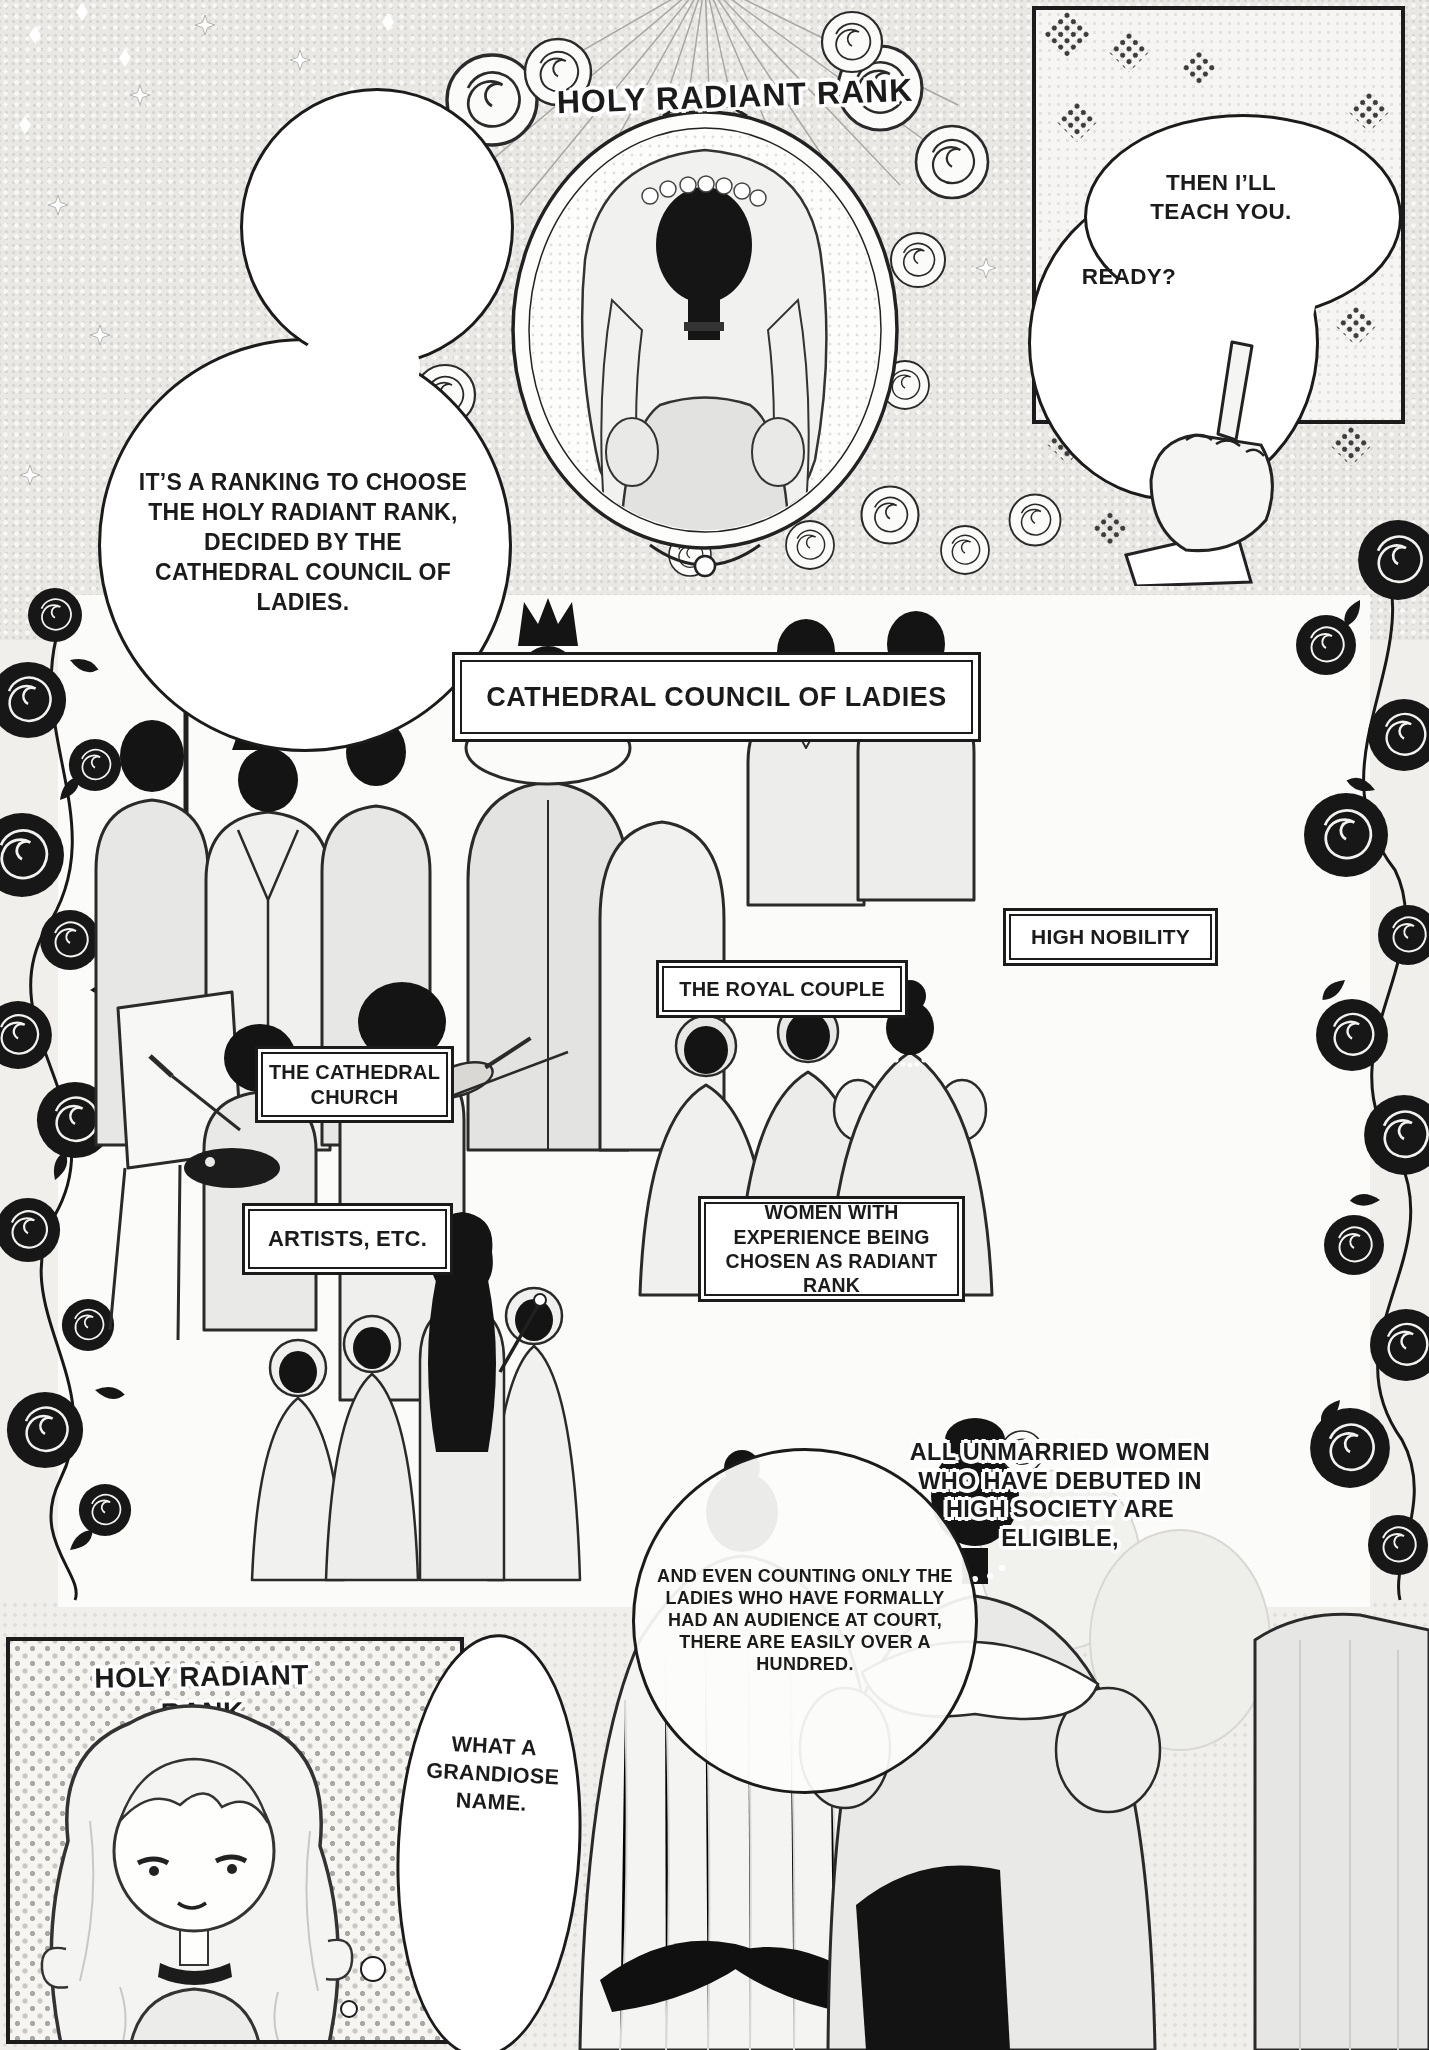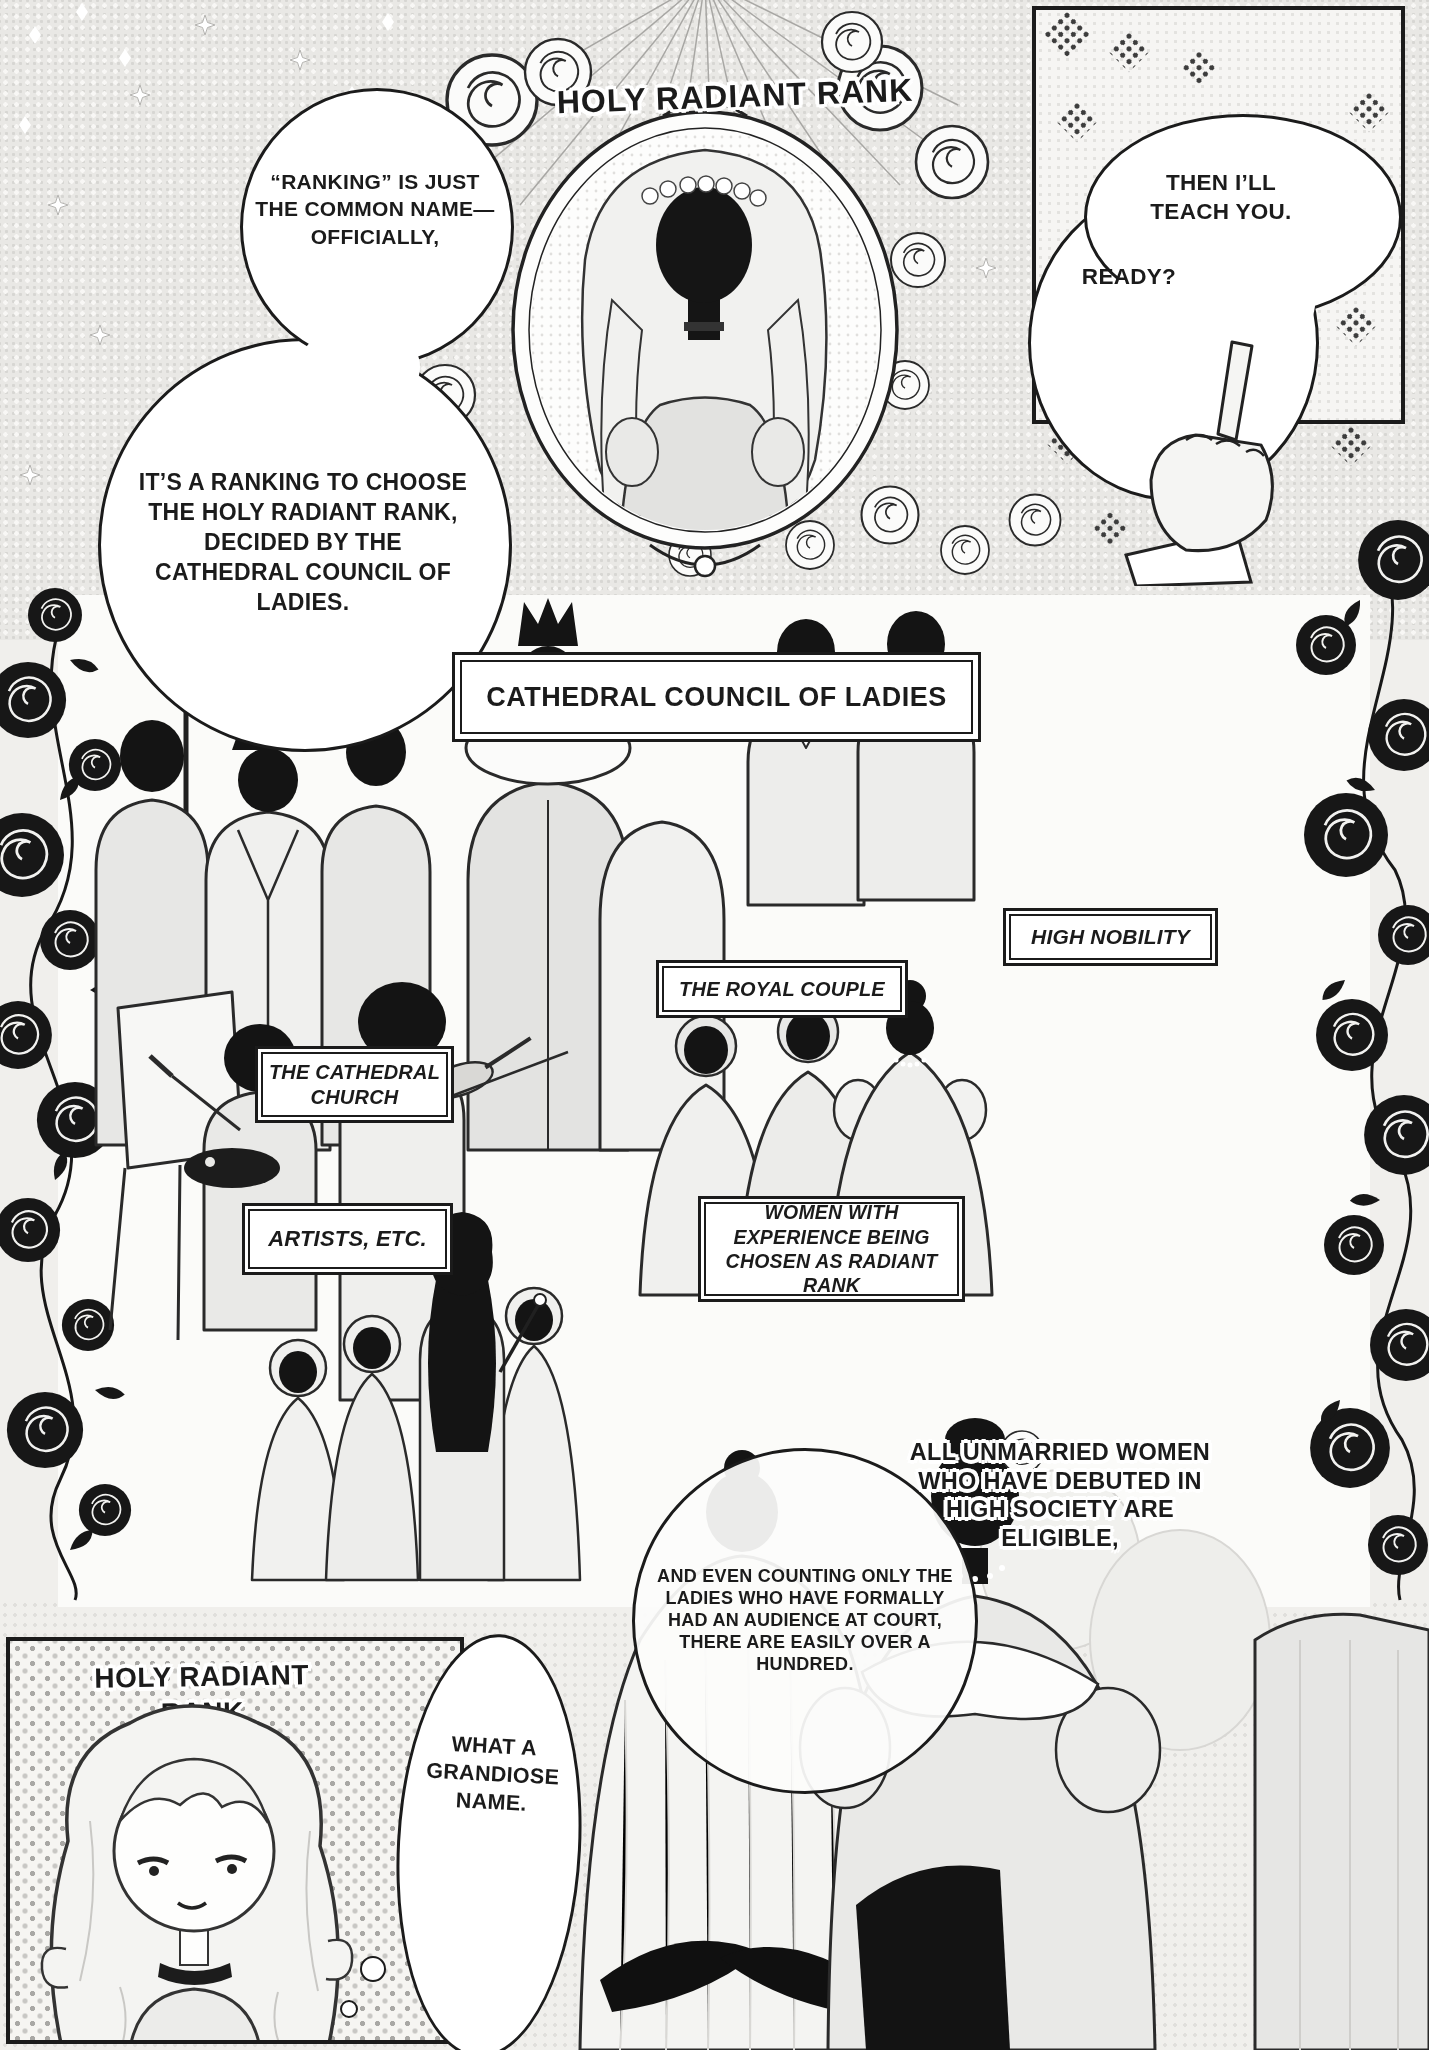--- a/index.html
+++ b/index.html
@@ -48,21 +48,21 @@
   .dither{
     position:absolute;transform:rotate(45deg);
     background-image:radial-gradient(#3c3c3c 2.2px, transparent 2.7px);
     background-size:9px 9px;
   }
   
   .label-box{background:#fff;border:3px solid var(--c-ink);padding:3px;box-sizing:border-box;z-index:6;}
   .label-box .inner{
     border:2px solid var(--c-ink);width:100%;height:100%;box-sizing:border-box;
     display:flex;align-items:center;justify-content:center;
-    font-weight:bold;font-style:italic;text-align:center;line-height:1.25;letter-spacing:.2px;
+    font-weight:bold;text-align:center;line-height:1.25;letter-spacing:.2px;
   }
   
   .banner{
     left:452px;top:652px;width:529px;height:90px;background:#fff;
     border:3.5px solid var(--c-ink);padding:5px;box-sizing:border-box;z-index:6;
   }
   .banner .inner{
     border:2px solid var(--c-ink);width:100%;height:100%;box-sizing:border-box;
     display:flex;align-items:center;justify-content:center;
     font-weight:bold;font-size:27px;letter-spacing:.5px;
@@ -399,21 +399,20 @@
 
     <div class="abs ctext" style="left:95px;top:158px;width:180px;font-size:22.5px">THEN I’LL TEACH YOU.</div>
     <div class="abs ctext" style="left:28px;top:252px;width:130px;font-size:22.5px">READY?</div>
   </div>
 
   <div class="abs ctext outlined" style="left:555px;top:76px;width:360px;font-size:32px;letter-spacing:1px;transform:rotate(-2deg);z-index:7">HOLY RADIANT RANK</div>
 
   <div class="abs bubble" style="left:98px;top:338px;width:408px;height:408px;z-index:3"></div>
   <div class="abs bubble" style="left:240px;top:88px;width:268px;height:272px;z-index:3"></div>
   <div class="abs patch" style="left:300px;top:322px;width:120px;height:90px;z-index:3"></div>
-  <div class="abs ctext" style="left:252px;top:168px;width:246px;font-size:21px;z-index:4">“RANKING” IS JUST THE COMMON NAME—OFFICIALLY,</div>
   <div class="abs ctext" style="left:138px;top:468px;width:330px;font-size:23px;z-index:4">IT’S A RANKING TO CHOOSE THE HOLY RADIANT RANK, DECIDED BY THE CATHEDRAL COUNCIL OF LADIES.</div>
 
   <div class="abs banner">
     <div class="inner">CATHEDRAL COUNCIL OF LADIES</div>
   </div>
 
   <div class="abs label-box" style="left:1003px;top:908px;width:215px;height:58px">
     <div class="inner" style="font-size:21px">HIGH NOBILITY</div>
   </div>
   <div class="abs label-box" style="left:656px;top:960px;width:252px;height:58px">

